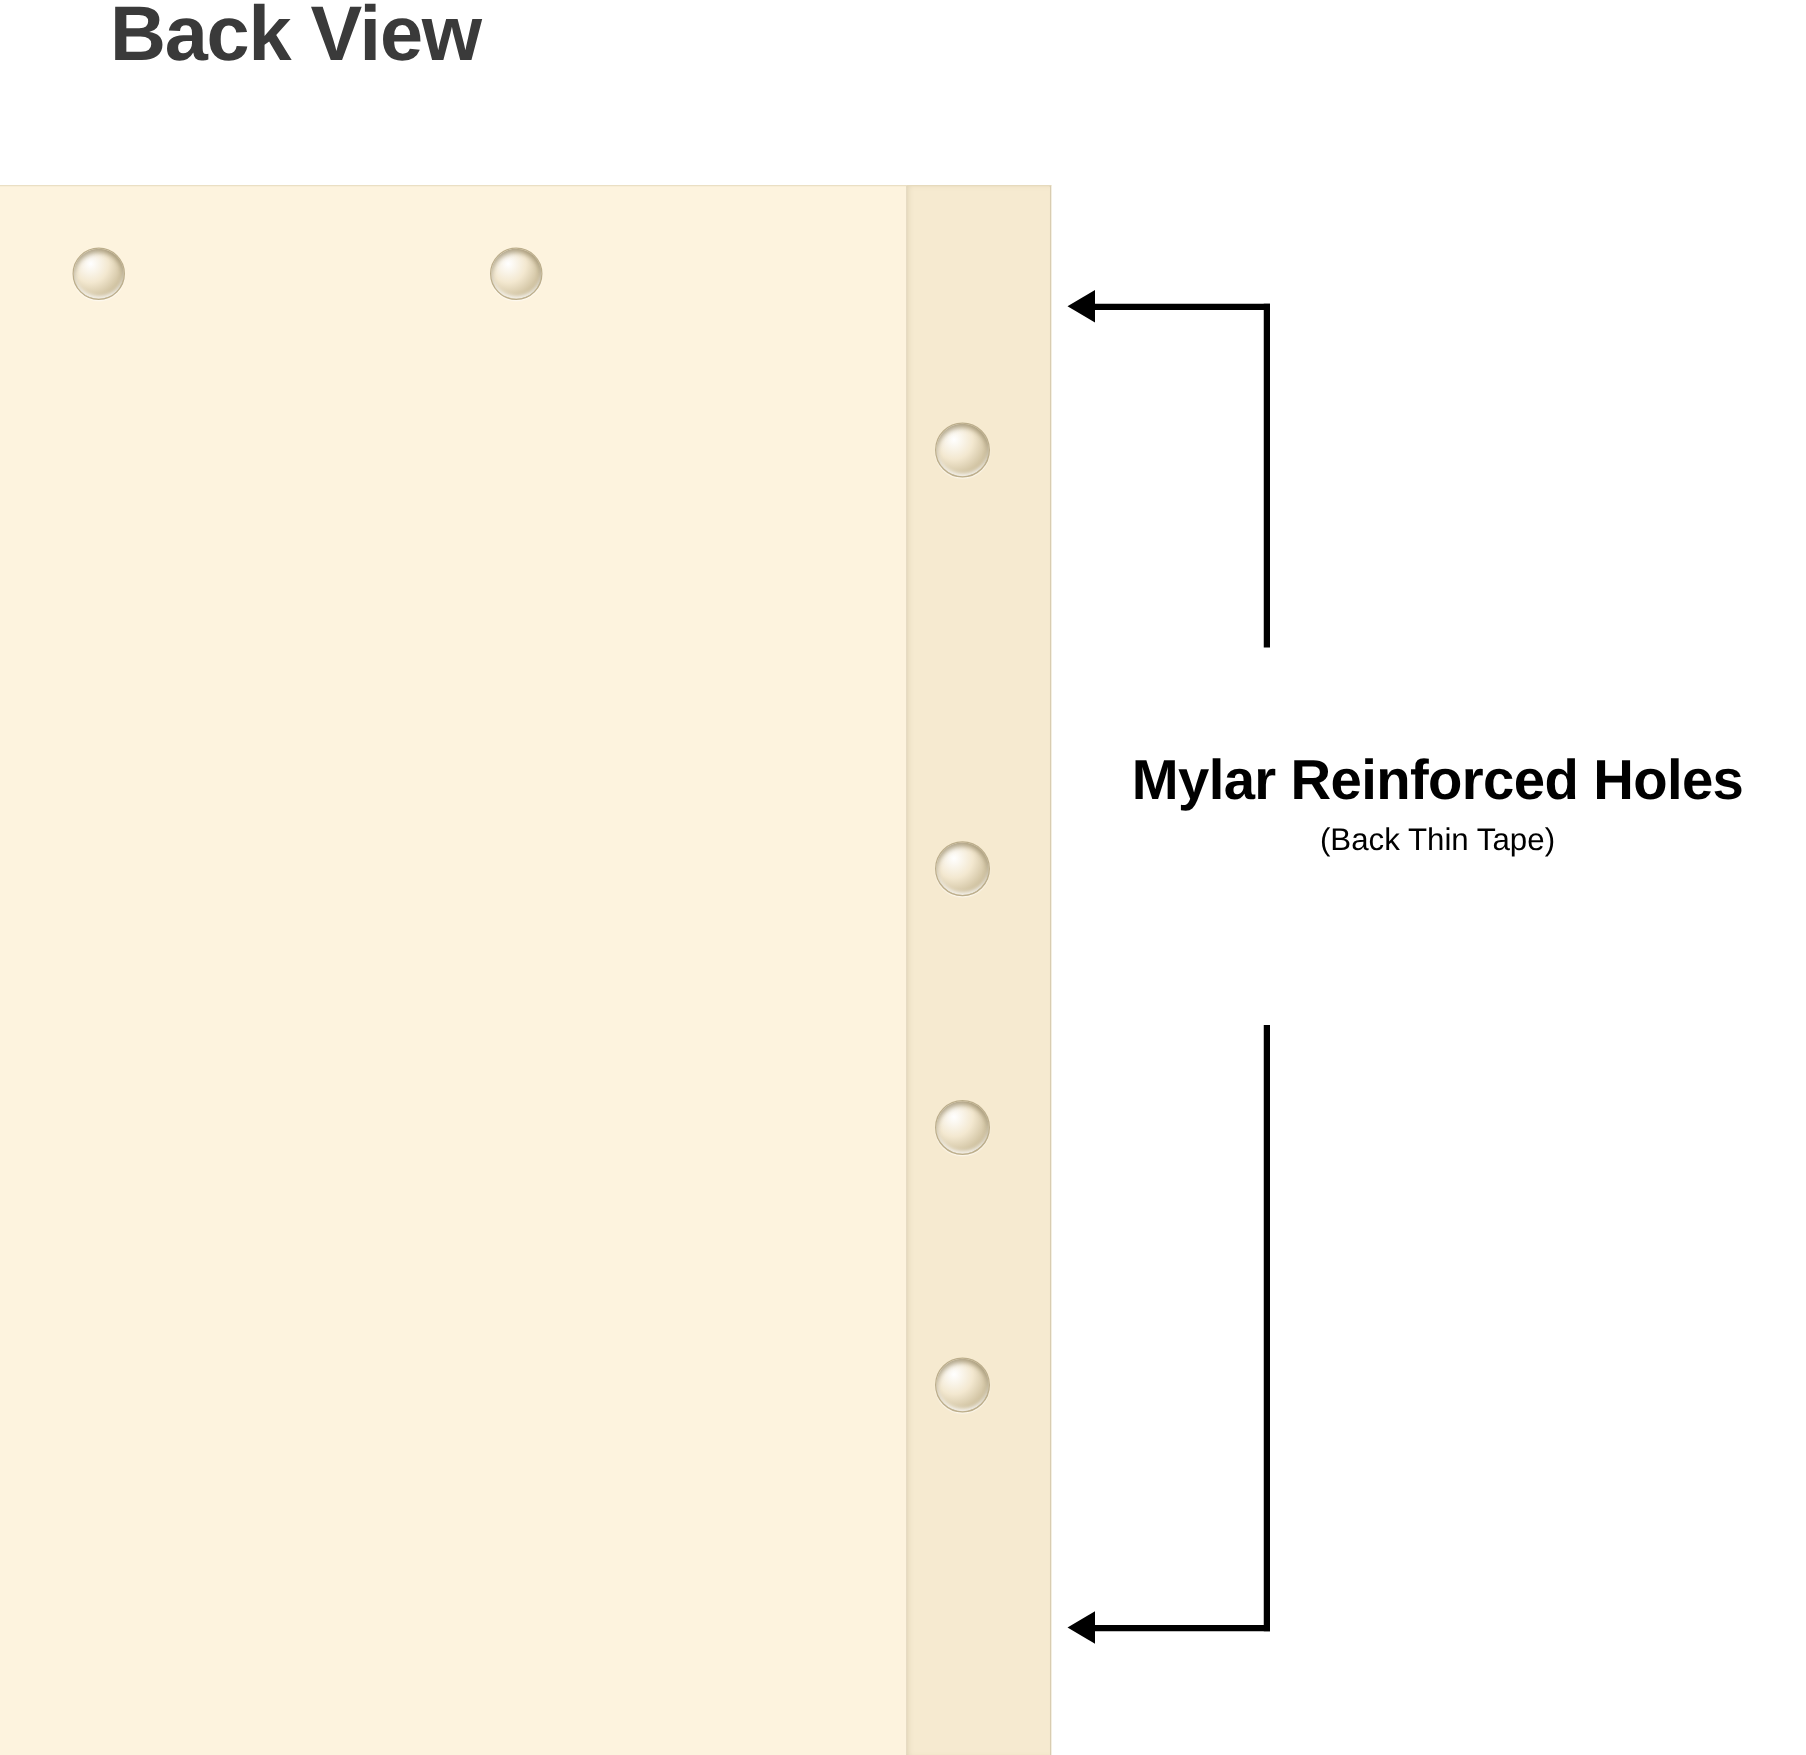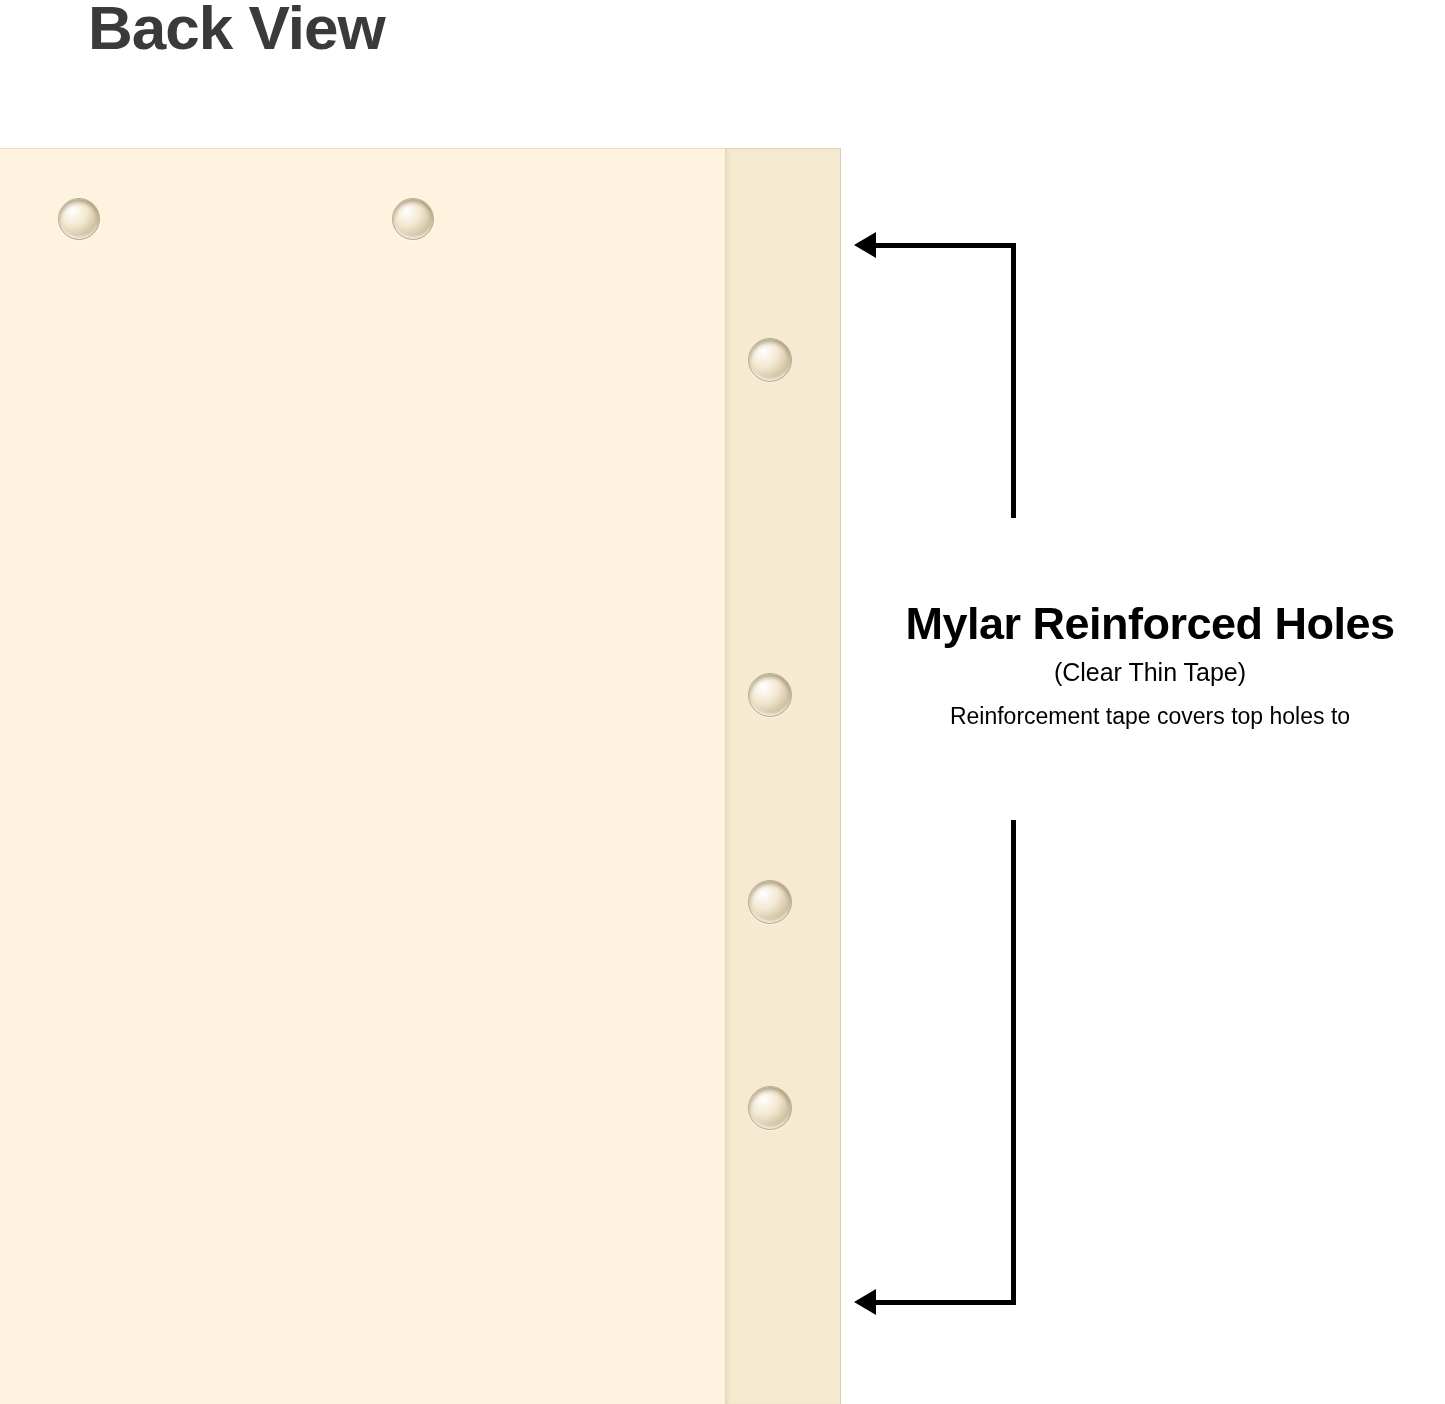--- a/index.html
+++ b/index.html
@@ -151,17 +151,16 @@
 </div>
 
 <div class="bracket" id="lower-bracket" style="left: 1011px; top: 820px; width: 150px; height: 485px;">
   <div class="v-line" style="height: 485px;"></div>
   <div class="h-line" style="left: -135px; top: 480px; width: 140px;"></div>
   <div class="arrow-head" style="left: -157px; top: 469px;"></div>
 </div>
 
 <div id="callout">
   <div id="callout-heading">Mylar Reinforced Holes</div>
-  <div id="callout-sub">(Clear Thin Tape)</div>
+  <div id="callout-sub">(Back Thin Tape)</div>
   <div id="callout-desc">
-    <div>Reinforcement tape covers top holes to</div>
   </div>
 </div>
 
 </body></html>

